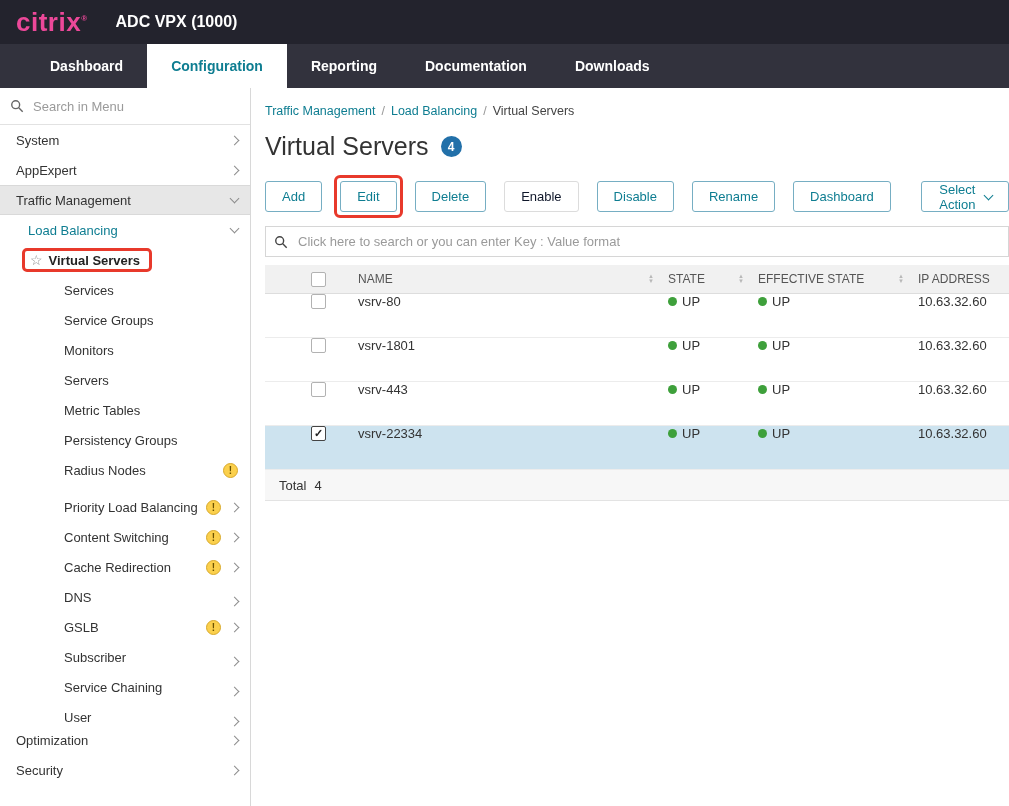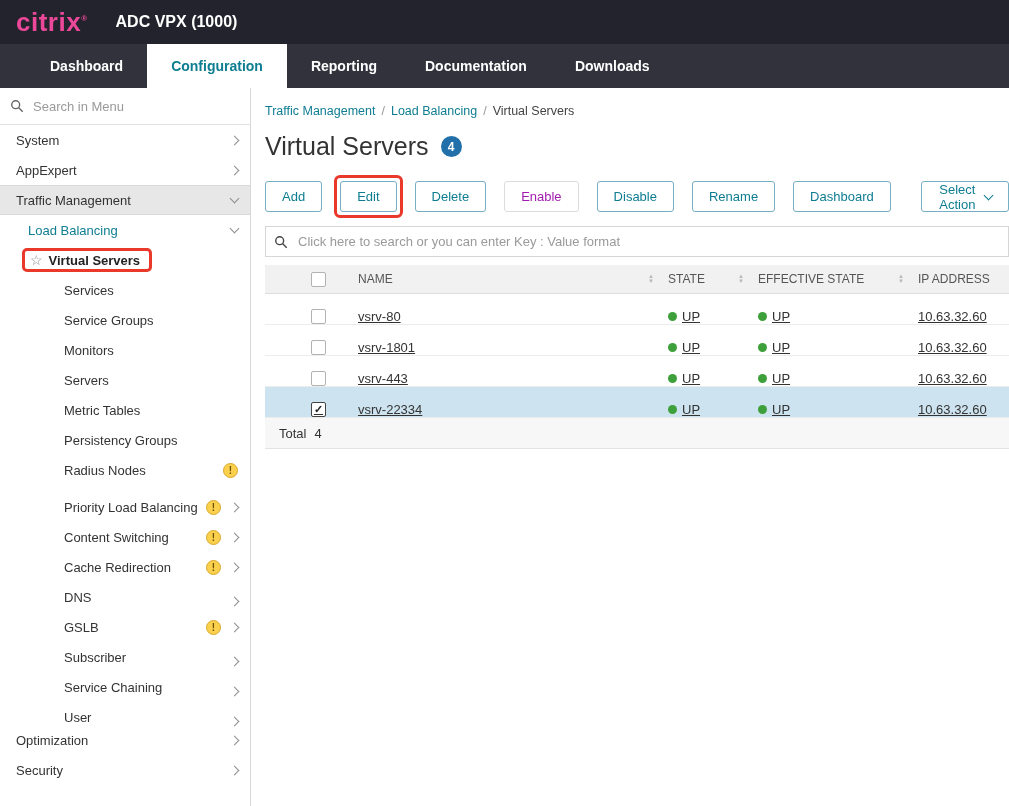--- a/index.html
+++ b/index.html
@@ -53,21 +53,21 @@
   .title-row { display:flex; align-items:center; gap:12px; margin-top:14px; }
   h1 { font-size:25px; color:#333; font-weight:normal; margin:0; }
   .badge { min-width:21px; height:21px; border-radius:50%; background:#2270a9; color:#fff;
            font-size:12px; font-weight:bold; display:flex; align-items:center; justify-content:center; }
 
   
   .toolbar { display:flex; align-items:center; gap:18px; margin-top:20px; }
   .btn { height:31px; padding:0 16px; background:#fff; border:1px solid #76aec3; border-radius:3px;
          color:#0e7d91; font-size:13px; font-family:inherit; cursor:pointer; display:flex;
          align-items:center; }
-  .btn.disabled { border-color:#dcdcdc; color:#a21caf; cursor:default; }
+  .btn.disabled { border-color:#dcdcdc; color:#0f172a; cursor:default; }
   .btn.annotated { position:relative; }
   .btn.annotated::after { content:''; position:absolute; inset:-7px; border:3px solid #e8392b;
          border-radius:6px; pointer-events:none; }
   .btn.select-action { margin-left:12px; }
   .accent-chev { border-color:#0e7d91; margin-left:8px; margin-top:-2px; }
 
   
   .search-bar { margin-top:14px; height:31px; border:1px solid #d6d6d6; display:flex;
                 align-items:center; gap:8px; padding:0 8px; }
   .search-input { border:none; outline:none; flex:1; font-size:13px; color:#333; font-family:inherit; }
@@ -79,22 +79,22 @@
   .hcell { display:flex; align-items:center; }
   .th { font-size:12px; color:#555; }
   .th.sortable { justify-content:space-between; padding-right:14px; }
   .sort { display:flex; flex-direction:column; color:#b8b8b8; font-size:6px; line-height:5px; cursor:pointer; }
   .sort::before { content:'▲'; } .sort::after { content:'▼'; }
   .col-cb { width:93px; padding-left:46px; flex:none; }
   .col-0 { width:310px; flex:none; }
   .col-1 { width:90px; flex:none; }
   .col-2 { width:160px; flex:none; }
   .col-3 { flex:1; }
-  .trow { display:flex; height:31px; align-items:flex-end; border-bottom:1px solid #ececec;
-          font-size:13px; color:#333; cursor:pointer;text-decoration:underline; }
+  .trow { display:flex; height:44px; align-items:flex-start; border-bottom:1px solid #ececec;
+          font-size:13px; color:#333; cursor:pointer; }
   .trow.selected { background:#cde3ef; }
   .td { display:flex; align-items:center; }
   .cb { width:15px; height:15px; border:1px solid #b2b2b2; border-radius:2px; background:#fff;
         display:flex; align-items:center; justify-content:center; font-size:11px; color:#222;
         cursor:pointer; flex:none; }
   .cb.checked { border-color:#444; font-weight:bold; }
   .dot { width:9px; height:9px; border-radius:50%; background:#3ea03b; display:inline-block;
          margin-right:5px; flex:none; }
   .tfoot { height:31px; display:flex; align-items:center; background:#f7f7f7;
            border-bottom:1px solid #e3e3e3; font-size:13px; color:#333; padding-left:14px; gap:8px; }

